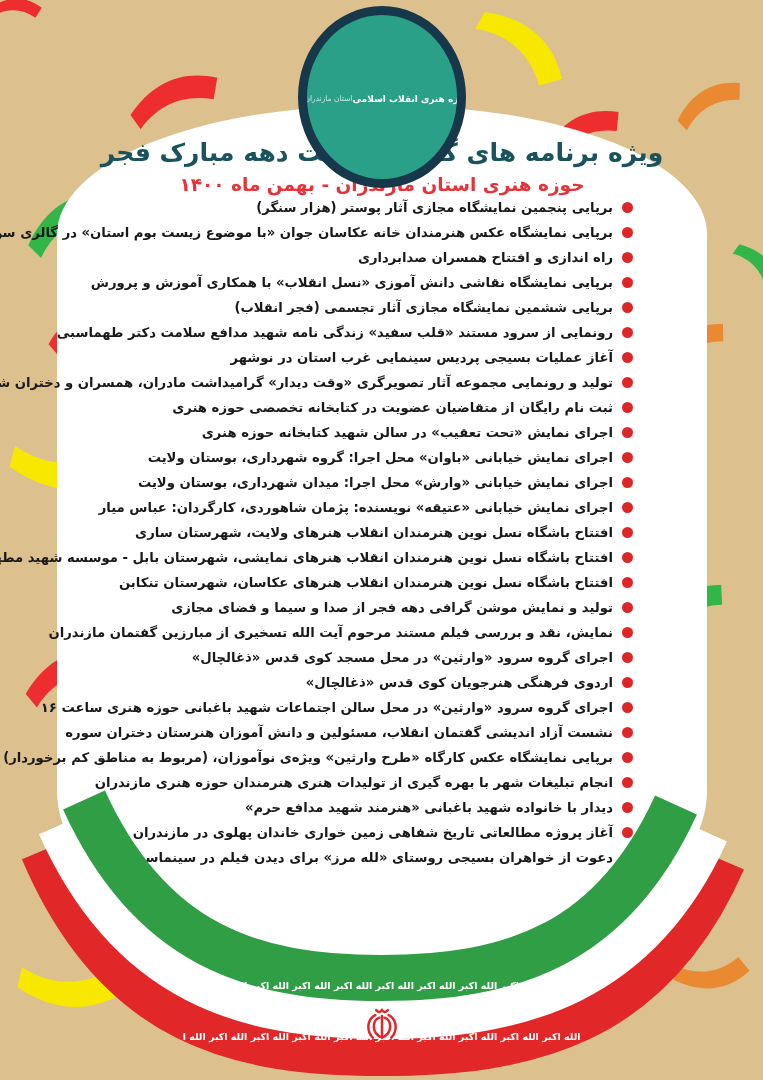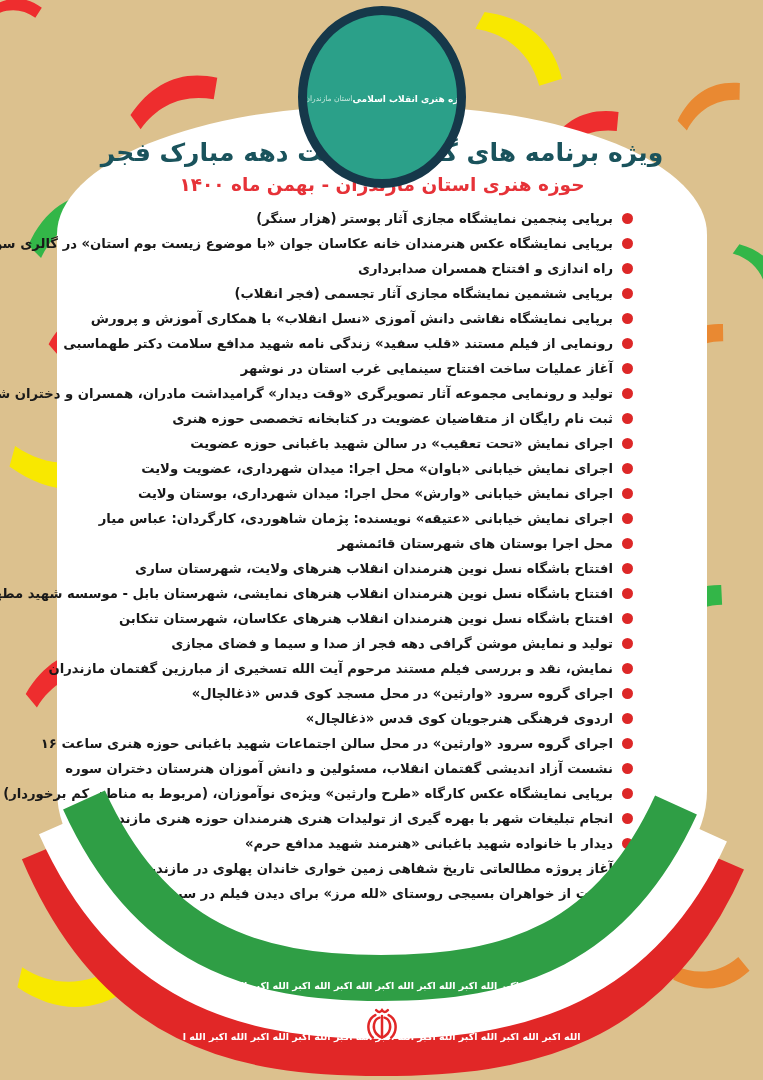--- a/index.html
+++ b/index.html
@@ -29,21 +29,21 @@
   .logo-flower { margin-top:2px; }
   .logo-org1 { color:#ffffff; font-weight:bold; font-size:9px; margin-top:3px; white-space:nowrap; }
   .logo-org2 { color:#c9e9df; font-size:7.5px; margin-top:2px; white-space:nowrap;margin-left:12px; }
 
   
   .header { position:relative; padding-top:32px; text-align:center; direction:rtl; }
   .title { font-size:25px; font-weight:bold; color:#1a535c; letter-spacing:-0.5px; }
   .subtitle { margin-top:7px; font-size:18.5px; font-weight:bold; color:#e63238; }
 
   
-  .program-list { list-style:none; direction:rtl; margin-top:11px; padding:0 74px 0 14px; }
+  .program-list { list-style:none; direction:rtl; padding:0 74px 0 14px; }
   .program-list li {
     display:flex; align-items:center; gap:9px; height:25px;
     font-size:13.2px; font-weight:bold; color:#191919; white-space:nowrap;
     overflow:visible;
   }
   .bullet { flex:0 0 auto; width:11px; height:11px; border-radius:50%; background:#dd2727; }
 
   
   .flag-banner { position:absolute; left:0; top:620px; width:763px; height:460px; z-index:3; pointer-events:none; }
 
@@ -132,61 +132,57 @@
         <li>
         <span class="bullet"></span>
         <span>برپایی نمایشگاه عکس هنرمندان خانه عکاسان جوان «با موضوع زیست بوم استان» در گالری سوره</span>
       </li>
         <li>
         <span class="bullet"></span>
         <span>راه اندازی و افتتاح همسران صدابرداری</span>
       </li>
         <li>
         <span class="bullet"></span>
+        <span>برپایی نمایشگاه نقاشی دانش آموزی «نسل انقلاب» با همکاری آموزش و پرورش</span>
+      </li>
+        <li>
+        <span class="bullet"></span>
         <span>برپایی ششمین نمایشگاه مجازی آثار تجسمی (فجر انقلاب)</span>
       </li>
         <li>
         <span class="bullet"></span>
-        <span>برپایی نمایشگاه نقاشی دانش آموزی «نسل انقلاب» با همکاری آموزش و پرورش</span>
-      </li>
-        <li>
-        <span class="bullet"></span>
-        <span>رونمایی از فیلم مستند «قلب سفید» زندگی نامه شهید مدافع سلامت دکتر طهماسبی</span>
-      </li>
-        <li>
-        <span class="bullet"></span>
-        <span>آغاز عملیات ساخت افتتاح سینمایی غرب استان در نوشهر</span>
+        <span>رونمایی از سرود مستند «قلب سفید» زندگی نامه شهید مدافع سلامت دکتر طهماسبی</span>
+      </li>
+        <li>
+        <span class="bullet"></span>
+        <span>آغاز عملیات بسیجی پردیس سینمایی غرب استان در نوشهر</span>
       </li>
         <li>
         <span class="bullet"></span>
         <span>تولید و رونمایی مجموعه آثار تصویرگری «وقت دیدار» گرامیداشت مادران، همسران و دختران شهید</span>
       </li>
         <li>
         <span class="bullet"></span>
         <span>ثبت نام رایگان از متقاضیان عضویت در کتابخانه تخصصی حوزه هنری</span>
       </li>
         <li>
         <span class="bullet"></span>
-        <span>اجرای نمایش «تحت تعقیب» در سالن شهید باغبانی حوزه عضویت</span>
-      </li>
-        <li>
-        <span class="bullet"></span>
-        <span>اجرای نمایش خیابانی «باوان» محل اجرا: میدان شهرداری، عضویت ولایت</span>
+        <span>اجرای نمایش «تحت تعقیب» در سالن شهید کتابخانه حوزه هنری</span>
+      </li>
+        <li>
+        <span class="bullet"></span>
+        <span>اجرای نمایش خیابانی «باوان» محل اجرا: گروه شهرداری، بوستان ولایت</span>
       </li>
         <li>
         <span class="bullet"></span>
         <span>اجرای نمایش خیابانی «وارش» محل اجرا: میدان شهرداری، بوستان ولایت</span>
       </li>
         <li>
         <span class="bullet"></span>
         <span>اجرای نمایش خیابانی «عتیقه» نویسنده: پژمان شاهوردی، کارگردان: عباس میار</span>
-      </li>
-        <li>
-        <span class="bullet"></span>
-        <span>محل اجرا بوستان های شهرستان قائمشهر</span>
       </li>
         <li>
         <span class="bullet"></span>
         <span>افتتاح باشگاه نسل نوین هنرمندان انقلاب هنرهای ولایت، شهرستان ساری</span>
       </li>
         <li>
         <span class="bullet"></span>
         <span>افتتاح باشگاه نسل نوین هنرمندان انقلاب هنرهای نمایشی، شهرستان بابل - موسسه شهید مطهری</span>
       </li>
         <li>

